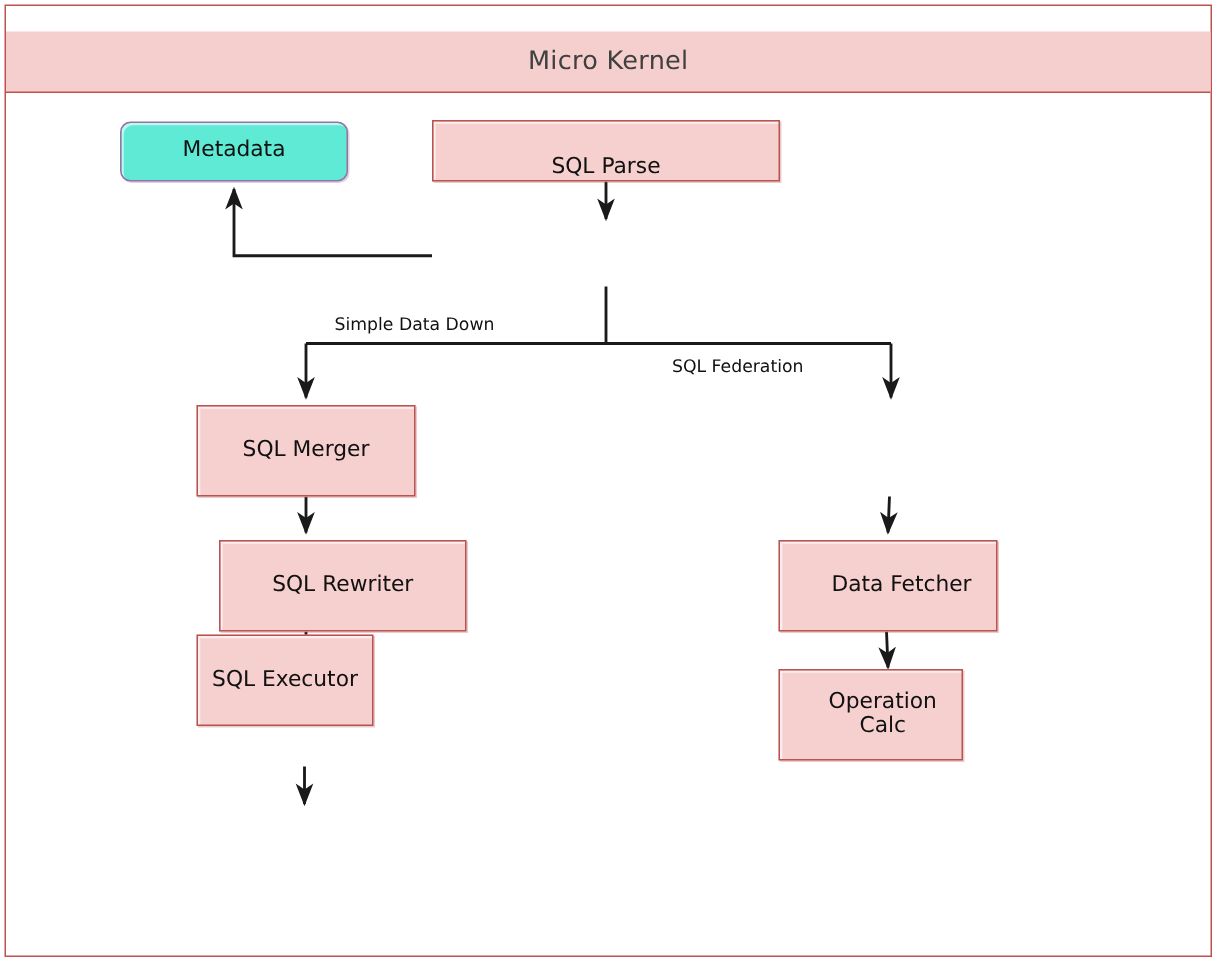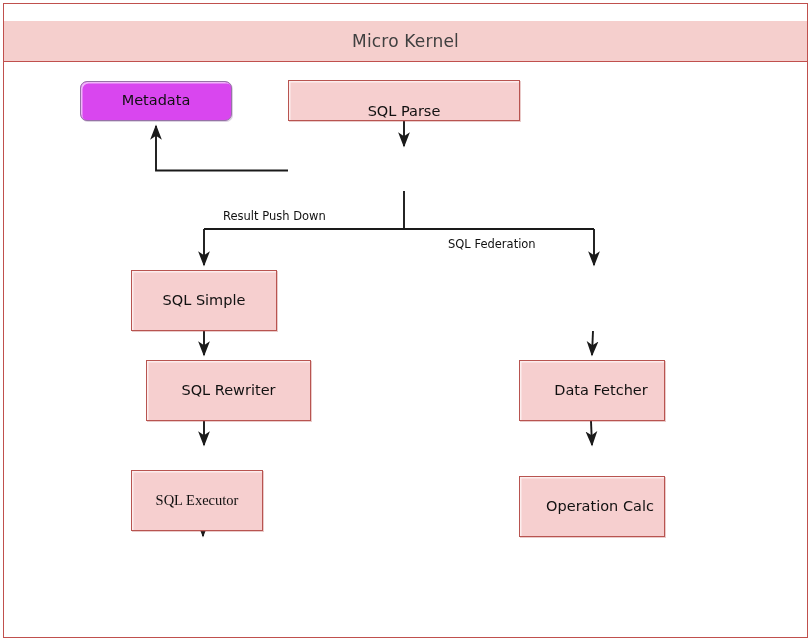--- a/index.html
+++ b/index.html
@@ -66,21 +66,21 @@
     color: #111111;
     font-size: 14.5px;
     line-height: 1.1;
     font-family: "DejaVu Sans", sans-serif;
     background: #f6cfcf;
     border: 1.5px solid #b85450;
     box-shadow: inset 1.5px 1.5px 0 0 rgba(255,255,255,0.65),
                 1px 1px 0 0 rgba(184,84,80,0.30);
   }
   .node.purple {
-    background: #d946ef;
+    background: #5eead4;
     border: 1.5px solid #9673a6;
     border-radius: 7px;
     box-shadow: inset 1.5px 1.5px 0 0 rgba(255,255,255,0.6),
                 1px 1px 0 0 rgba(150,115,166,0.32);
   }
   
   .edge-label {
     position: absolute;
     color: #111111;
     font-size: 11.5px;
@@ -147,38 +147,38 @@
   <div class="node purple" style="left:80px; top:81px; width:152px; height:40px;">
     <span>Metadata</span>
   </div>
 
   <div class="node" style="left:288px; top:80px; width:232px; height:41px;align-items:flex-end;">
     <span>SQL Parse</span>
   </div>
 
 
   <div class="node" style="left:131px; top:270px; width:146px; height:61px;">
-    <span>SQL Simple</span>
+    <span>SQL Merger</span>
   </div>
 
   <div class="node" style="left:146px; top:360px; width:165px; height:61px;">
     <span>SQL Rewriter</span>
   </div>
 
-  <div class="node" style="left:131px; top:470px; width:132px; height:61px;font-family:Liberation Serif, serif;">
+  <div class="node" style="left:131px; top:423px; width:118px; height:61px;">
     <span>SQL Executor</span>
   </div>
 
 
 
   <div class="node" style="left:519px; top:360px; width:146px; height:61px;padding-left:18px;">
     <span>Data Fetcher</span>
   </div>
 
-  <div class="node" style="left:519px; top:476px; width:146px; height:61px;padding-left:16px;">
+  <div class="node" style="left:519px; top:446px; width:123px; height:61px;padding-left:16px;">
     <span>Operation Calc</span>
   </div>
 
-  <div class="edge-label" style="left:223px; top:209px;">Result Push Down</div>
+  <div class="edge-label" style="left:223px; top:209px;">Simple Data Down</div>
 
   <div class="edge-label" style="left:448px; top:209px;margin-top:28px;">SQL Federation</div>
 
 </div>
 
 </body></html>

